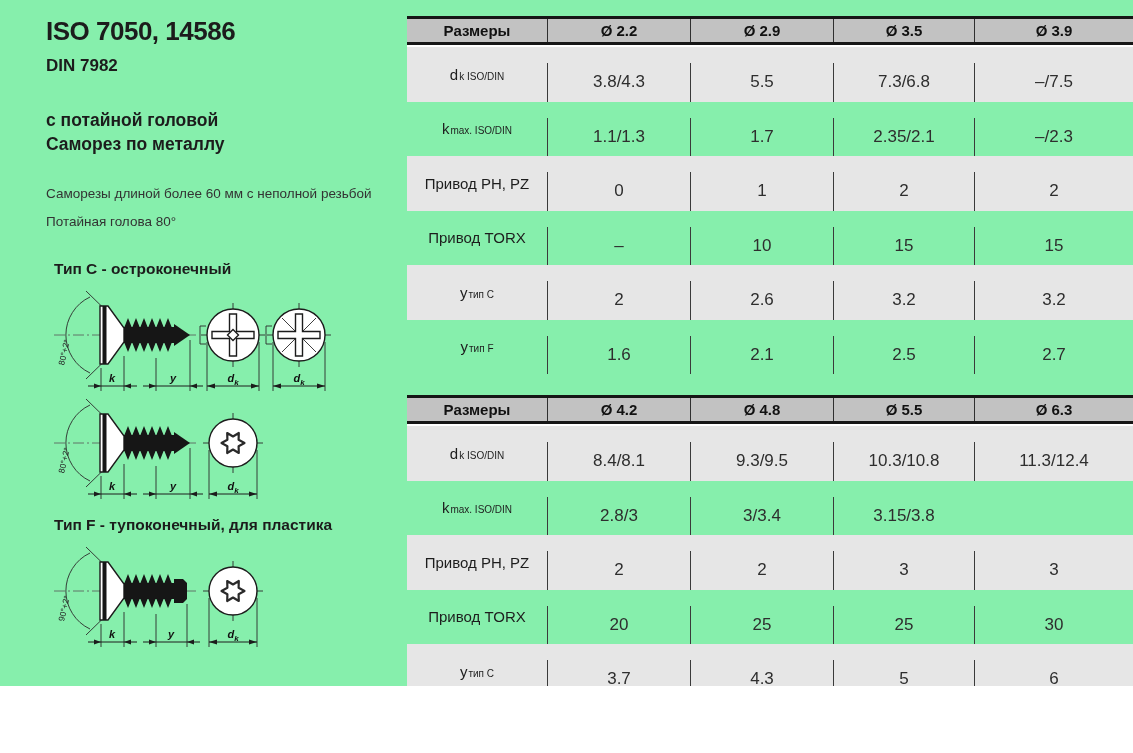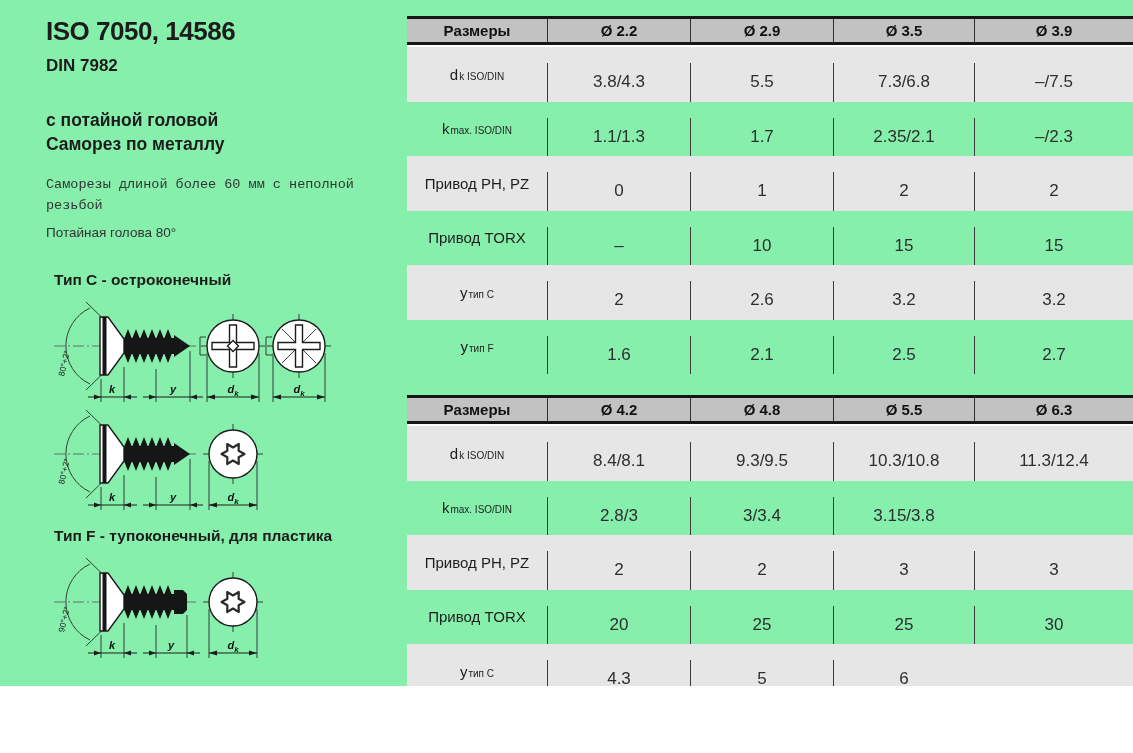--- a/index.html
+++ b/index.html
@@ -7,21 +7,21 @@
   body { font-family:"Liberation Sans", sans-serif; color:#1f1f1f; }
   .page { width:1133px; height:686px; background:#86efac; display:flex; overflow:hidden;padding-left:24px; }
 
   
   .left { width:383px; flex:0 0 383px; padding:16px 0 0 22px; }
   .std-title { font-size:26px; font-weight:bold; letter-spacing:-0.5px; color:#1c1c1c; }
   .din-sub { font-size:17px; font-weight:bold; margin-top:9px; color:#1c1c1c; }
   .prod-name { font-size:17.5px; font-weight:bold; line-height:1.35; margin-top:33px; color:#1c1c1c; }
   .prod-name span { display:block; }
   .desc { font-size:13.5px; color:#333; line-height:1.5; }
-  .desc.first { margin-top:19px;font-family:Liberation Mono, monospace; }
+  .desc.first { margin-top:28px; }
   .desc.second { margin-top:7px; }
   .sec-title { font-size:15.5px; font-weight:bold; margin:28px 0 0 8px; color:#1c1c1c; }
   .sec-title.tf { margin-top:14px; }
 
   .drawing { display:block; margin:12px 0 0 4px; }
   .drawing + .drawing { margin-top:4px; }
   .drawing .ol   { stroke:#1c1c1c; stroke-width:1.4; fill:#ffffff; }
   .drawing .fillb{ fill:#161616; stroke:none; }
   .drawing .thin { stroke:#2a2a2a; stroke-width:0.9; fill:none; }
   .drawing .cl   { stroke:#555; stroke-width:0.8; fill:none; stroke-dasharray:11 3 2 3; }
@@ -313,20 +313,21 @@
             <div class="cell value-cell">20</div>
             <div class="cell value-cell">25</div>
             <div class="cell value-cell">25</div>
             <div class="cell value-cell">30</div>
           </div>
           <div class="trow shaded">
             <div class="cell label-cell">
               <span>y</span>
               <sub>тип C</sub>
             </div>
+            <div class="cell value-cell">3.7</div>
             <div class="cell value-cell">4.3</div>
             <div class="cell value-cell">5</div>
             <div class="cell value-cell">6</div>
           </div>
           <div class="trow">
             <div class="cell label-cell">
               <span>y</span>
               <sub>тип F</sub>
             </div>
             <div class="cell value-cell">2.8</div>

